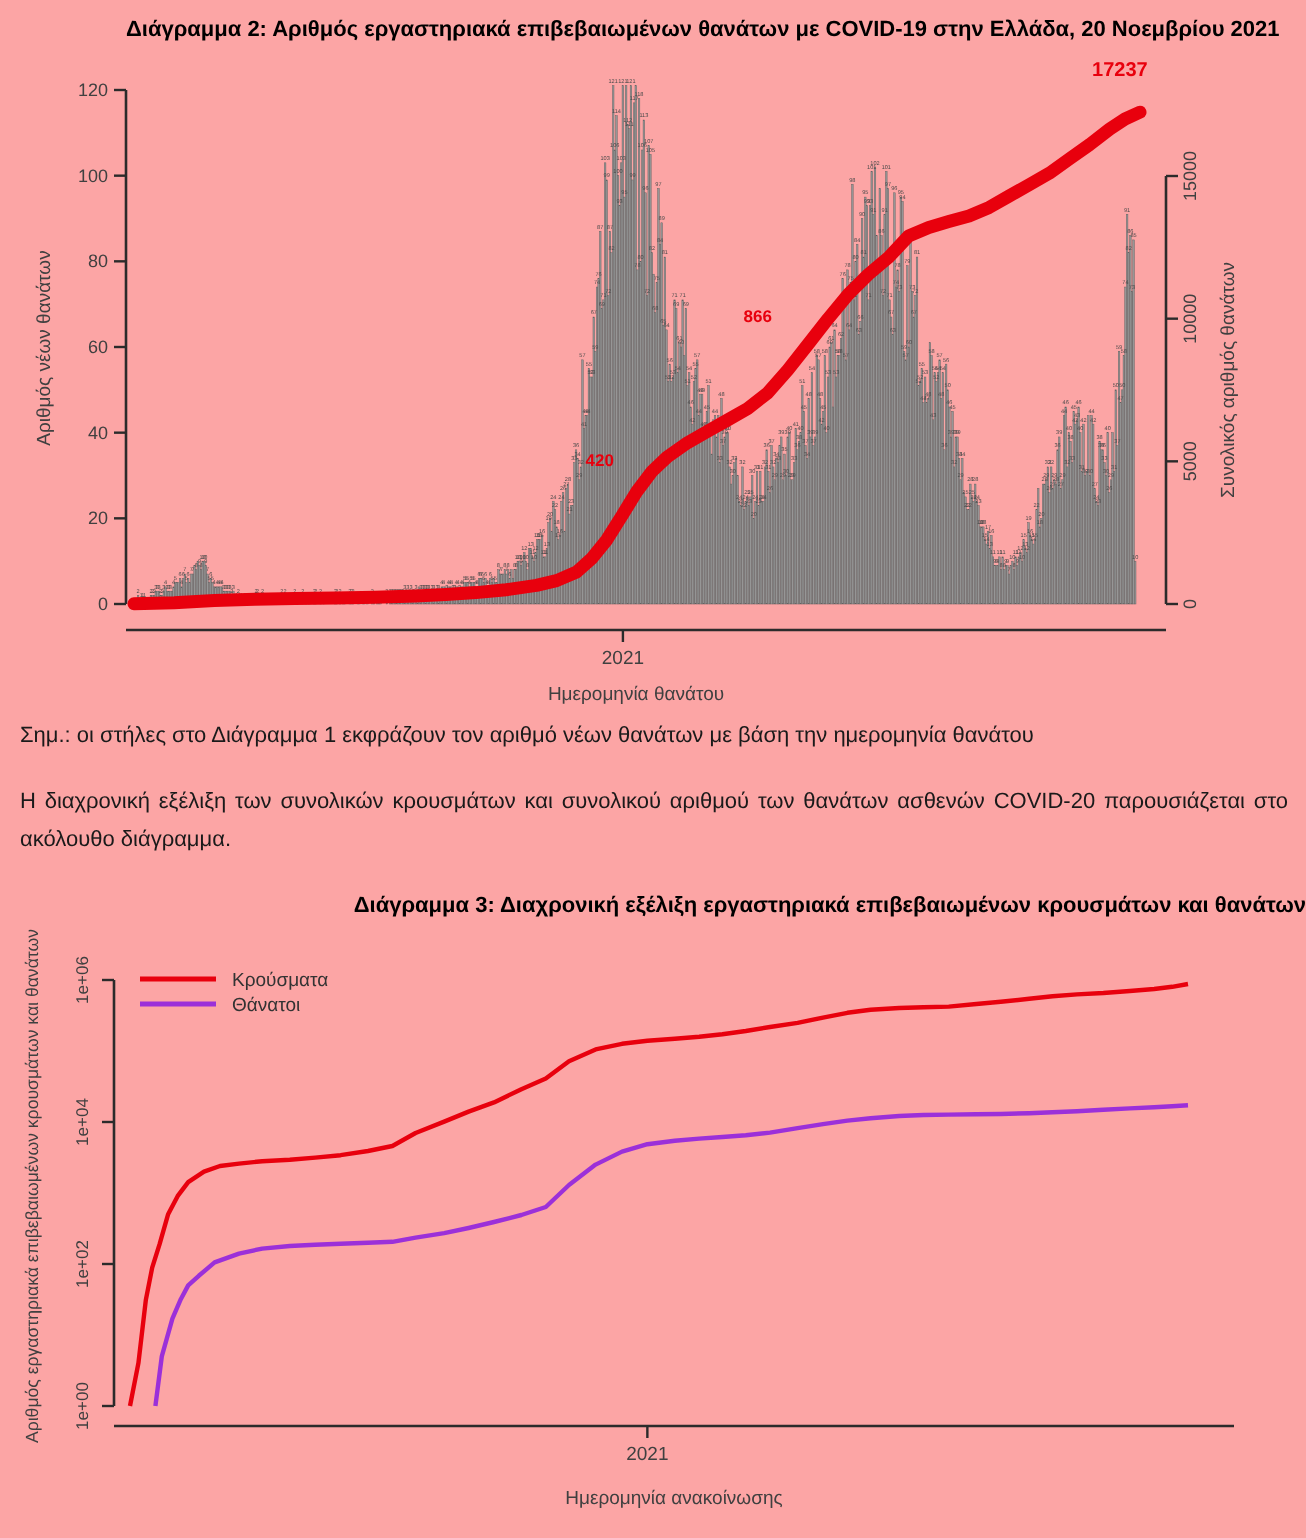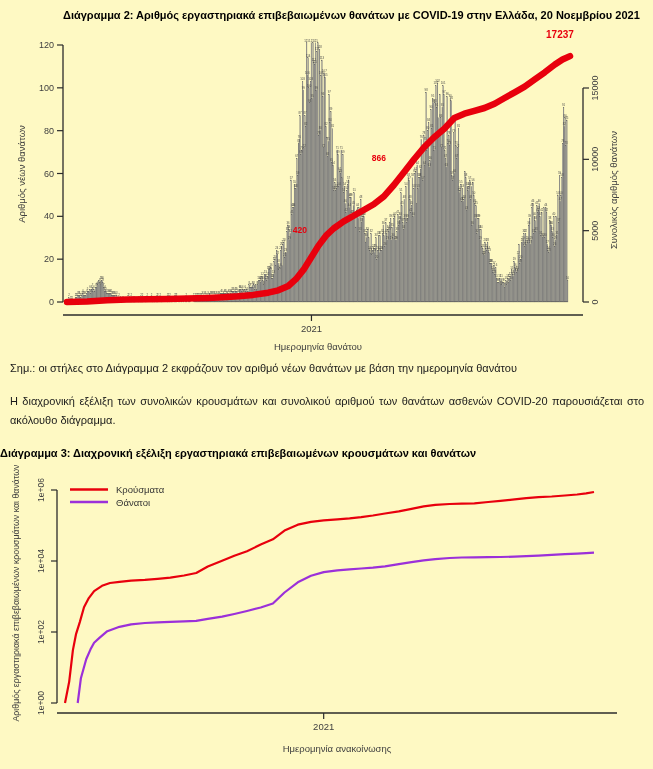--- a/index.html
+++ b/index.html
@@ -1,21 +1,21 @@
 <!DOCTYPE html>
 <html><head>
 <meta charset="utf-8">
 <style>
   html,body{margin:0;padding:0;background:#fff;}
   .page{
-    position:relative;width:653px;height:769px;background:#fef9c3;
+    position:relative;width:653px;height:769px;background:#fca5a5;
     font-family:"Liberation Sans", sans-serif;color:#1a1a1a;overflow:hidden;
   }
   .c2-title{position:absolute;left:63px;top:9px;font-size:11px;font-weight:bold;color:#000;}
-  .c3-title{position:absolute;left:0;top:447px;width:653px;text-align:left;font-size:11px;font-weight:bold;color:#000;}
+  .c3-title{position:absolute;left:0;top:447px;width:653px;text-align:right;font-size:11px;font-weight:bold;color:#000;}
   .note{position:absolute;left:10px;top:362px;margin:0;font-size:11px;color:#1a1a1a;}
   .para{position:absolute;left:10px;top:392px;margin:0;width:634px;font-size:11px;line-height:1.72;text-align:justify;color:#1a1a1a;}
   svg{position:absolute;left:0;display:block;}
   #chart2{top:26px;}
   #chart3{top:458px;}
   text{font-family:"Liberation Sans", sans-serif;}
 </style>
 </head>
 <body>
 
@@ -1154,21 +1154,21 @@
     <g>
         <polyline points="67.0,301.9 87.1,301.4 107.2,300.3 127.4,299.6 147.5,299.3 167.6,299.0 187.7,298.6 207.8,298.0 222.9,297.3 238.0,296.3 253.1,294.9 268.2,292.7 278.3,290.3 288.3,286.0 295.9,279.2 303.4,269.9 311.0,257.8 318.5,245.6 326.0,235.7 333.6,228.5 343.7,221.4 353.7,215.7 363.8,210.0 373.8,204.3 383.9,196.4 393.9,185.0 404.0,172.2 414.1,159.3 424.1,147.2 434.2,137.2 444.3,128.7 454.3,118.0 464.4,113.7 474.4,110.8 484.5,108.0 494.6,103.7 504.6,98.0 514.7,92.3 524.7,86.6 534.8,79.4 544.8,72.3 554.9,64.5 562.5,59.5 570.0,56.1" fill="none" stroke="#e8000d" stroke-width="6.5" stroke-linecap="round" stroke-linejoin="round"></polyline>
       </g>
     <g>
         <text x="299.889" y="232.94933333333333" font-size="8.5" font-weight="bold" fill="#e8000d" text-anchor="middle">420</text>
         <text x="378.86" y="161.04533333333333" font-size="8.5" font-weight="bold" fill="#e8000d" text-anchor="middle">866</text>
         <text x="559.94" y="38.06666666666666" font-size="10" font-weight="bold" fill="#e8000d" text-anchor="middle">17237</text>
       </g>
   </svg>
 
-  <p class="note">Σημ.: οι στήλες στο Διάγραμμα 2 εκφράζουν τον αριθμό νέων θανάτων με βάση την ημερομηνία θανάτου</p>
+  <p class="note">Σημ.: οι στήλες στο Διάγραμμα 1 εκφράζουν τον αριθμό νέων θανάτων με βάση την ημερομηνία θανάτου</p>
   <p class="para">Η διαχρονική εξέλιξη των συνολικών κρουσμάτων και συνολικού αριθμού των θανάτων ασθενών COVID-20 παρουσιάζεται στο ακόλουθο διάγραμμα.</p>
 
   <div class="c3-title">Διάγραμμα 3: Διαχρονική εξέλιξη εργαστηριακά επιβεβαιωμένων κρουσμάτων και θανάτων</div>
 
   <svg id="chart3" width="653" height="311" viewBox="0 458 653 311" aria-hidden="true">
     <g>
         <line x1="57" y1="490" x2="57" y2="703" stroke="#2b2b2b" stroke-width="1.3"></line>
         <line x1="51" y1="703" x2="57" y2="703" stroke="#2b2b2b" stroke-width="1.2"></line>
         <text x="44" y="703" font-size="8.5" fill="#404040" text-anchor="middle" transform="rotate(-90 44 703)">1e+00</text>
         <line x1="51" y1="632" x2="57" y2="632" stroke="#2b2b2b" stroke-width="1.2"></line>

